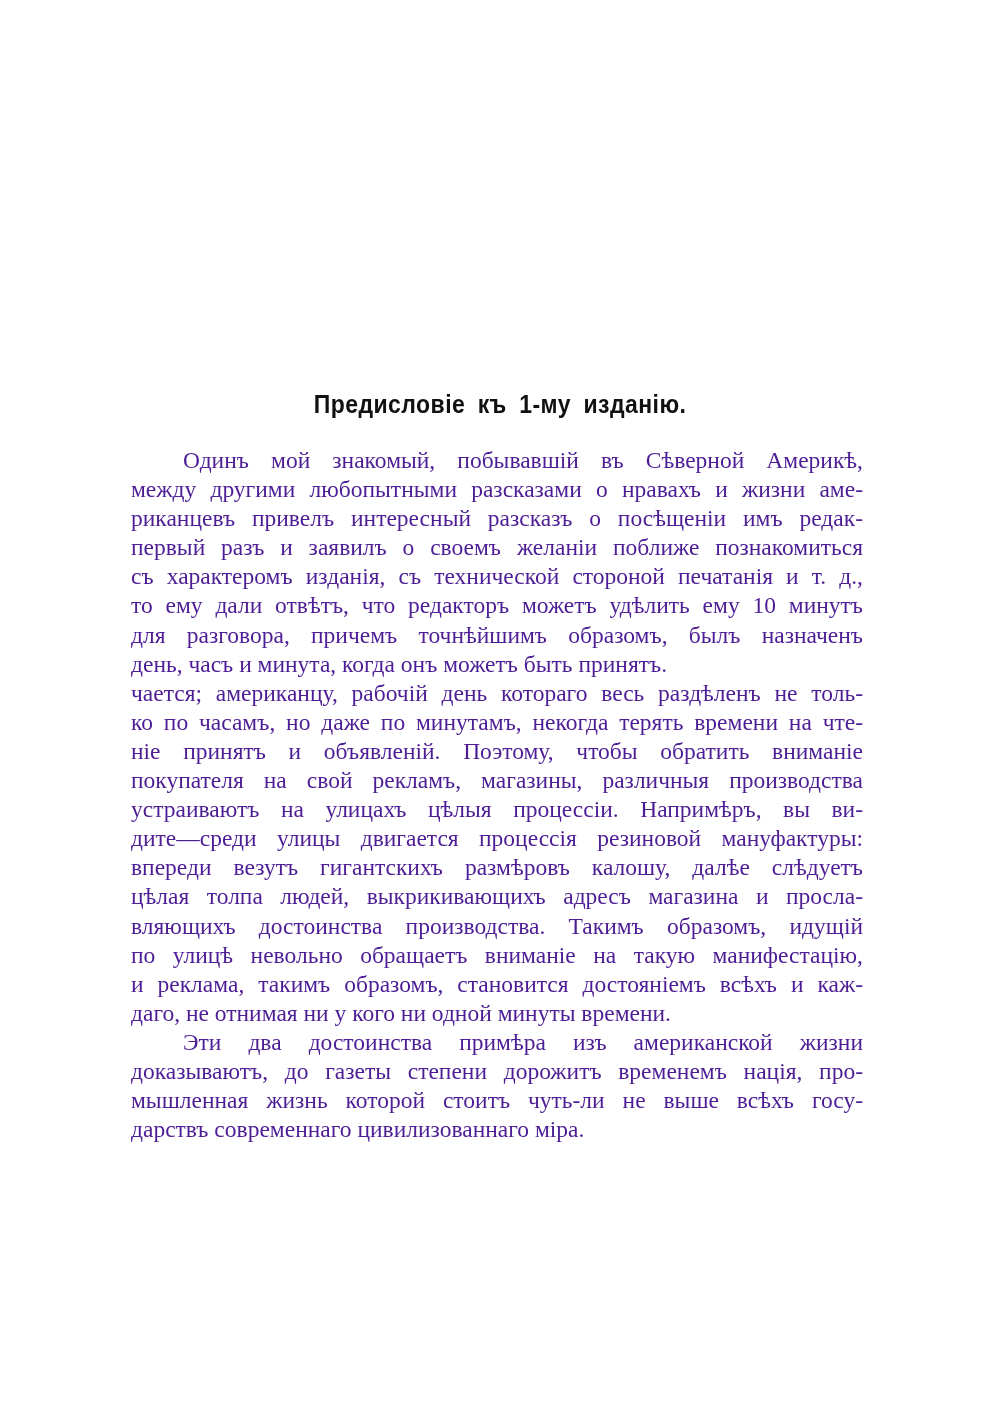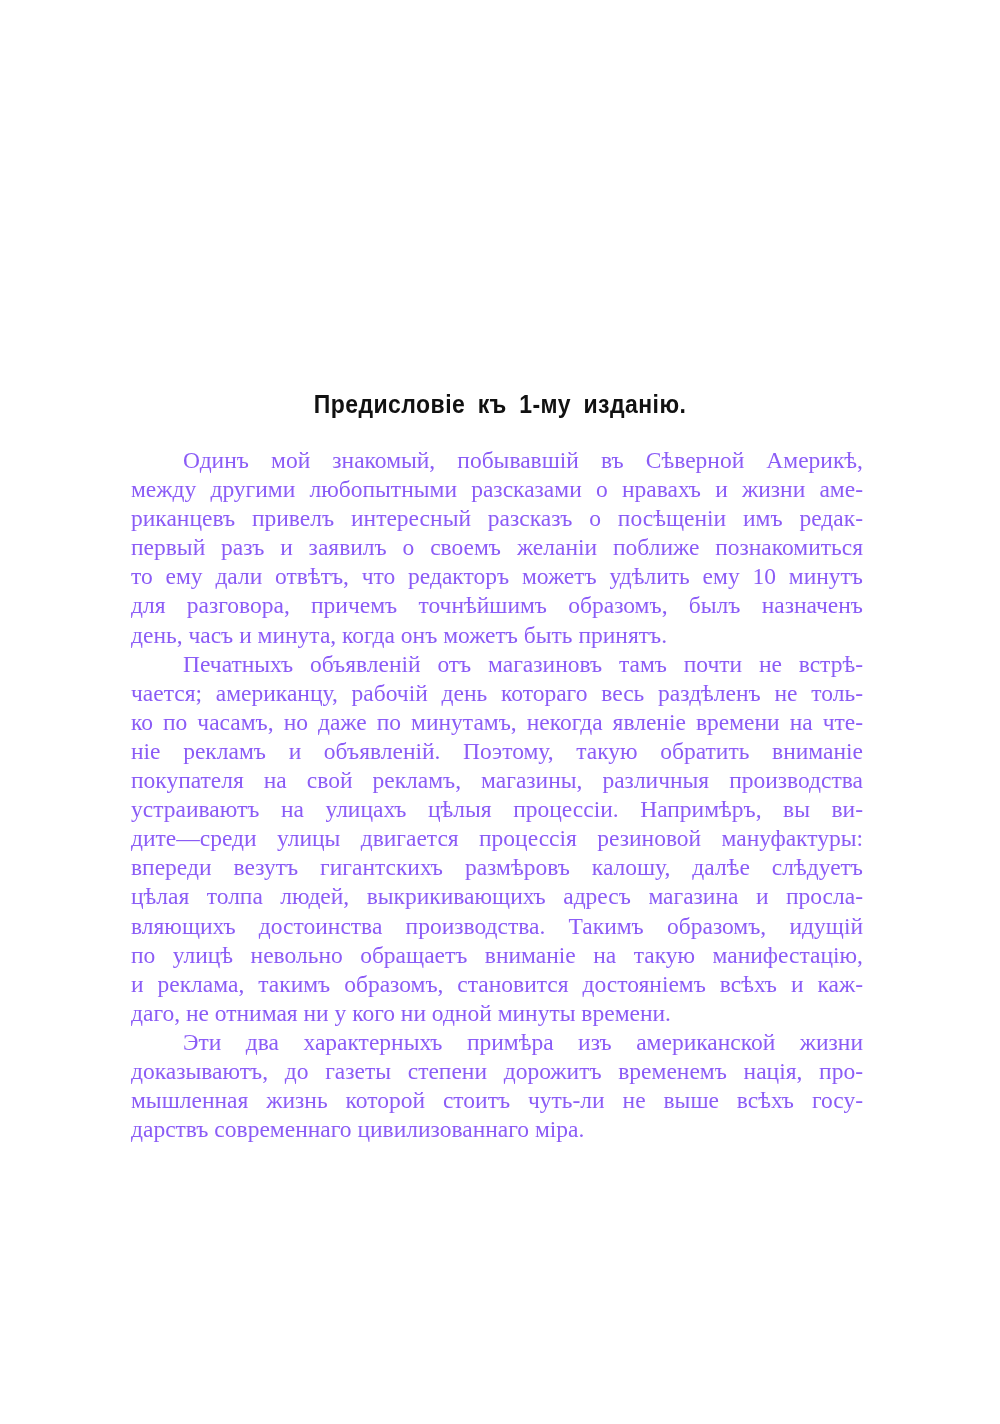--- a/index.html
+++ b/index.html
@@ -9,21 +9,21 @@
     }
     .title {
       position: absolute; left: 0; width: 1000px; top: 390px; text-align: center;
       font-family: "Liberation Sans", "DejaVu Sans", sans-serif; font-weight: bold;
       font-size: 25px; letter-spacing: 0.5px; color: #111; transform: scaleX(0.92);
       word-spacing: 6px;
     }
     .body-text {
       position: absolute; left: 131px; width: 732px; top: 446px;
       font-family: "Liberation Serif", "DejaVu Serif", serif;
-      font-size: 23.5px; line-height: 29.1px; color: #8b5cf6;
+      font-size: 23.5px; line-height: 29.1px; color: #4c1d95;
     }
     .line {
       display: block; white-space: nowrap; text-align: justify; text-align-last: justify;
       height: 29.1px; overflow: visible;
     }
     .line.last { text-align-last: left; }
     .line.indent { padding-left: 52px; }
   </style>
 </head>
 <body>
@@ -31,43 +31,43 @@
 <div class="page">
   <div class="title">Предисловіе къ 1-му изданію.</div>
 
   <div class="body-text">
 
     <div>
       <span class="line indent">Одинъ мой знакомый, побывавшій въ Сѣверной Америкѣ,</span>
       <span class="line">между другими любопытными разсказами о нравахъ и жизни аме-</span>
       <span class="line">риканцевъ привелъ интересный разсказъ о посѣщеніи имъ редак-</span>
       <span class="line">первый разъ и заявилъ о своемъ желаніи поближе познакомиться</span>
+      <span class="line">съ характеромъ изданія, съ технической стороной печатанія и т. д.,</span>
       <span class="line">то ему дали отвѣтъ, что редакторъ можетъ удѣлить ему 10 минутъ</span>
       <span class="line">для разговора, причемъ точнѣйшимъ образомъ, былъ назначенъ</span>
       <span class="line last">день, часъ и минута, когда онъ можетъ быть принятъ.</span>
     </div>
 
 
     <div>
-      <span class="line indent">Печатныхъ объявленій отъ магазиновъ тамъ почти не встрѣ-</span>
       <span class="line">чается; американцу, рабочій день котораго весь раздѣленъ не толь-</span>
-      <span class="line">ко по часамъ, но даже по минутамъ, некогда явленіе времени на чте-</span>
-      <span class="line">ніе рекламъ и объявленій. Поэтому, такую обратить вниманіе</span>
+      <span class="line">ко по часамъ, но даже по минутамъ, некогда терять времени на чте-</span>
+      <span class="line">ніе принятъ и объявленій. Поэтому, чтобы обратить вниманіе</span>
       <span class="line">покупателя на свой рекламъ, магазины, различныя производства</span>
       <span class="line">устраиваютъ на улицахъ цѣлыя процессіи. Напримѣръ, вы ви-</span>
       <span class="line">дите—среди улицы двигается процессія резиновой мануфактуры:</span>
       <span class="line">впереди везутъ гигантскихъ размѣровъ калошу, далѣе слѣдуетъ</span>
       <span class="line">цѣлая толпа людей, выкрикивающихъ адресъ магазина и просла-</span>
       <span class="line">вляющихъ достоинства производства. Такимъ образомъ, идущій</span>
       <span class="line">по улицѣ невольно обращаетъ вниманіе на такую манифестацію,</span>
       <span class="line">и реклама, такимъ образомъ, становится достояніемъ всѣхъ и каж-</span>
       <span class="line last">даго, не отнимая ни у кого ни одной минуты времени.</span>
     </div>
 
     <div>
-      <span class="line indent">Эти два характерныхъ примѣра изъ американской жизни</span>
+      <span class="line indent">Эти два достоинства примѣра изъ американской жизни</span>
       <span class="line">доказываютъ, до газеты степени дорожитъ временемъ нація, про-</span>
       <span class="line">мышленная жизнь которой стоитъ чуть-ли не выше всѣхъ госу-</span>
       <span class="line last">дарствъ современнаго цивилизованнаго міра.</span>
     </div>
 
   </div>
 </div>
 
 </body></html>

